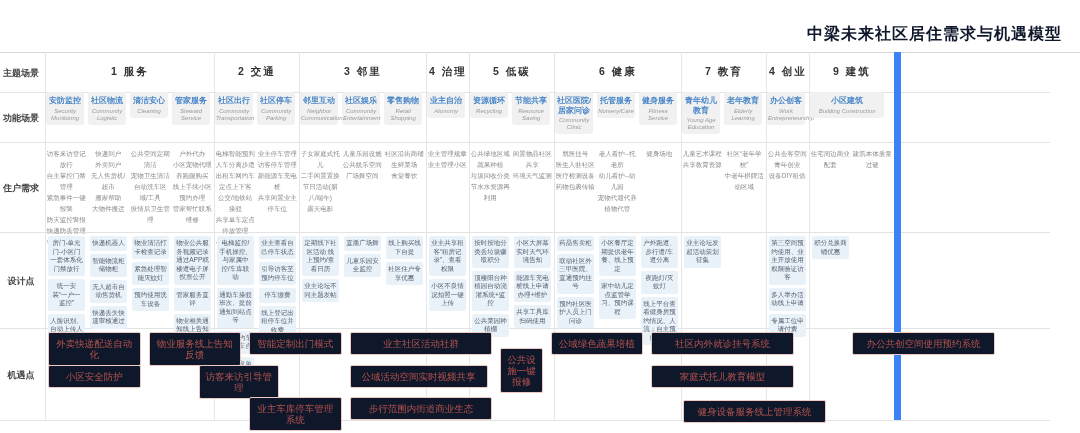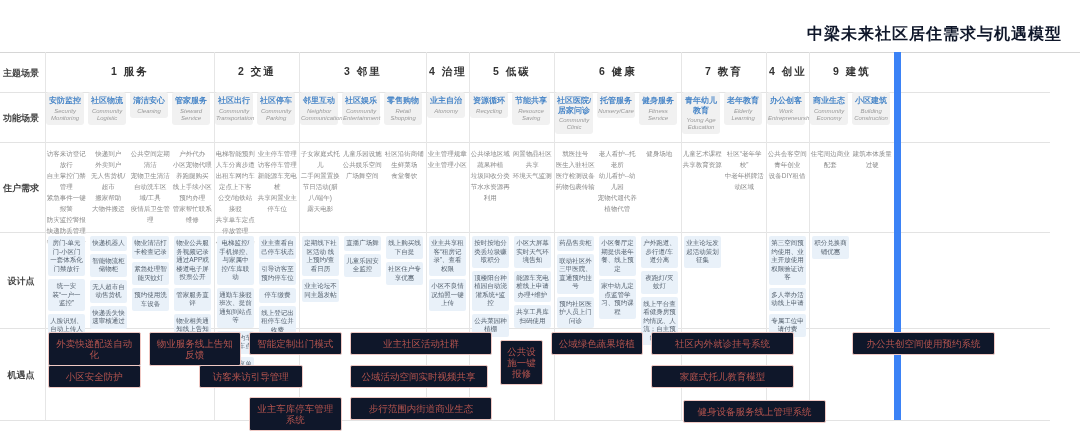--- a/index.html
+++ b/index.html
@@ -423,26 +423,20 @@
             <div class="design-card">专属工位申请付费</div>
           </div>
         </div>
         <div class="band opp-spacer"></div>
       </div>
       <div class="theme-group" style="flex-grow: 2; flex-basis: 0px;">
         <div class="theme-header">9  建筑</div>
         <div class="band func-band">
           <div class="func-col">
             <div class="func-chip">
-              <div class="func-name">商业生态</div>
-              <div class="func-en">Community Economy</div>
-            </div>
-          </div>
-          <div class="func-col">
-            <div class="func-chip">
               <div class="func-name">小区建筑</div>
               <div class="func-en">Building Construction</div>
             </div>
           </div>
         </div>
         <div class="band needs-band">
           <div class="func-col needs-col">
             <div class="need-item">住宅周边商业配套</div>
           </div>
           <div class="func-col needs-col">
@@ -456,25 +450,25 @@
           <div class="func-col design-col"></div>
         </div>
         <div class="band opp-spacer"></div>
       </div>
     </div>
   <div id="opp-layer">
       <div class="opp-card" style="left: 3px; width: 92.5px; top: 4px;">外卖快递配送自动化</div>
       <div class="opp-card" style="left: 103.5px; width: 92.5px; top: 4px;">物业服务线上告知反馈</div>
       <div class="opp-card" style="left: 204px; width: 92.5px; top: 4px;">智能定制出门模式</div>
       <div class="opp-card" style="left: 304.5px; width: 142.75px; top: 4px;">业主社区活动社群</div>
-      <div class="opp-card" style="left: 455.25px; width: 42.25px; top: 12px;">公共设施一键报修</div>
+      <div class="opp-card" style="left: 455.25px; width: 42.25px; top: 20px;">公共设施一键报修</div>
       <div class="opp-card" style="left: 505.5px; width: 92.5px; top: 4px;">公域绿色蔬果培植</div>
       <div class="opp-card" style="left: 606px; width: 142.75px; top: 4px;">社区内外就诊挂号系统</div>
       <div class="opp-card" style="left: 807px; width: 142.75px; top: 4px;">办公共创空间使用预约系统</div>
       <div class="opp-card" style="left: 3px; width: 92.5px; top: 37px;">小区安全防护</div>
-      <div class="opp-card" style="left: 153.75px; width: 104px; top: 37px;">访客来访引导管理</div>
+      <div class="opp-card" style="left: 153.75px; width: 80px; top: 37px;">访客来访引导管理</div>
       <div class="opp-card" style="left: 304.5px; width: 138px; top: 37px;">公域活动空间实时视频共享</div>
       <div class="opp-card" style="left: 606px; width: 142.75px; top: 37px;">家庭式托儿教育模型</div>
       <div class="opp-card" style="left: 204px; width: 92.5px; top: 69px;">业主车库停车管理系统</div>
       <div class="opp-card" style="left: 304.5px; width: 142.75px; top: 69px;">步行范围内街道商业生态</div>
       <div class="opp-card" style="left: 606px; width: 142.75px; top: 72px; margin-left: 32px;">健身设备服务线上管理系统</div>
     </div>
 </div>
 
 </body></html>

